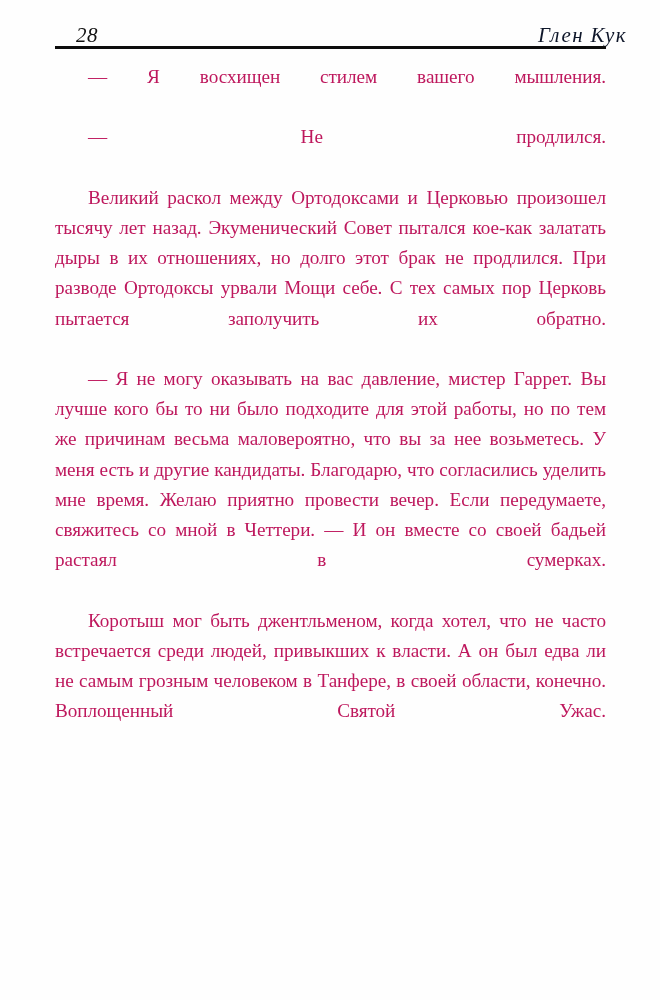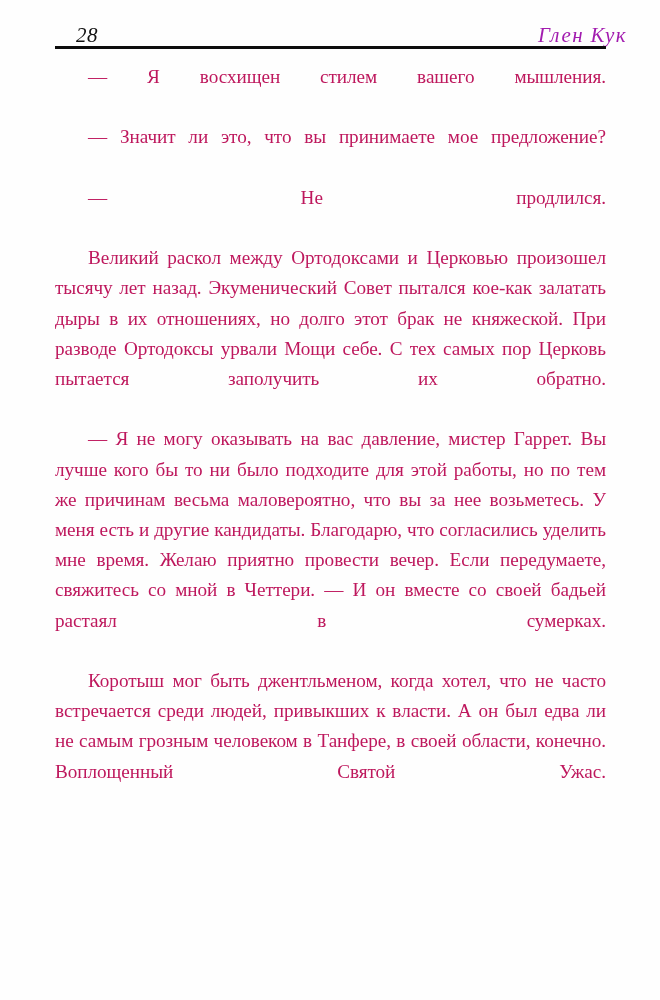--- a/index.html
+++ b/index.html
@@ -40,21 +40,21 @@
     font-size: 21px;
     line-height: 1;
     letter-spacing: 0.5px;
     color: #111;
   }
   .author-name {
     font-style: italic;
     font-size: 21px;
     line-height: 1;
     letter-spacing: 1.4px;
-    color: #a21caf;
+    color: #0f172a;
     white-space: nowrap;
   }
   .head-rule {
     position: absolute;
     left: 55px;
     top: 46px;
     width: 551px;
     height: 3px;
     background: #0c0c0c;
   }
@@ -99,23 +99,22 @@
   <div class="running-head">
     <span class="folio">28</span>
     <span class="author-name">Глен Кук</span>
   </div>
 
   <div class="head-rule"></div>
 
   <div class="textblock">
 
     <p class="para">— Я восхищен стилем вашего мышления.</p>
-    <p class="para">— Значит ли это, что вы принимаете мое предложение?</p>
     <p class="para">— Не продлился.</p>
-    <p class="para">Великий раскол между Ортодоксами и Церковью произошел тысячу лет назад. Экуменический Совет пытался кое-как залатать дыры в их отношениях, но долго этот брак не княжеской. При разводе Ортодоксы урвали Мощи себе. С тех самых пор Церковь пытается заполучить их обратно.</p>
+    <p class="para">Великий раскол между Ортодоксами и Церковью произошел тысячу лет назад. Экуменический Совет пытался кое-как залатать дыры в их отношениях, но долго этот брак не продлился. При разводе Ортодоксы урвали Мощи себе. С тех самых пор Церковь пытается заполучить их обратно.</p>
     <p class="para">— Я не могу оказывать на вас давление, мистер Гаррет. Вы лучше кого бы то ни было подходите для этой работы, но по тем же причинам весьма маловероятно, что вы за нее возьметесь. У меня есть и другие кандидаты. Благодарю, что согласились уделить мне время. Желаю приятно провести вечер. Если передумаете, свяжитесь со мной в Четтери. — И он вместе со своей бадьей растаял в сумерках.</p>
     <p class="para">Коротыш мог быть джентльменом, когда хотел, что не часто встречается среди людей, привыкших к власти. А он был едва ли не самым грозным человеком в Танфере, в своей области, конечно. Воплощенный Святой Ужас.</p>
 
     <div class="gap-before-chapter"></div>
 
   </div>
 
 </div>
 
 </body></html>

